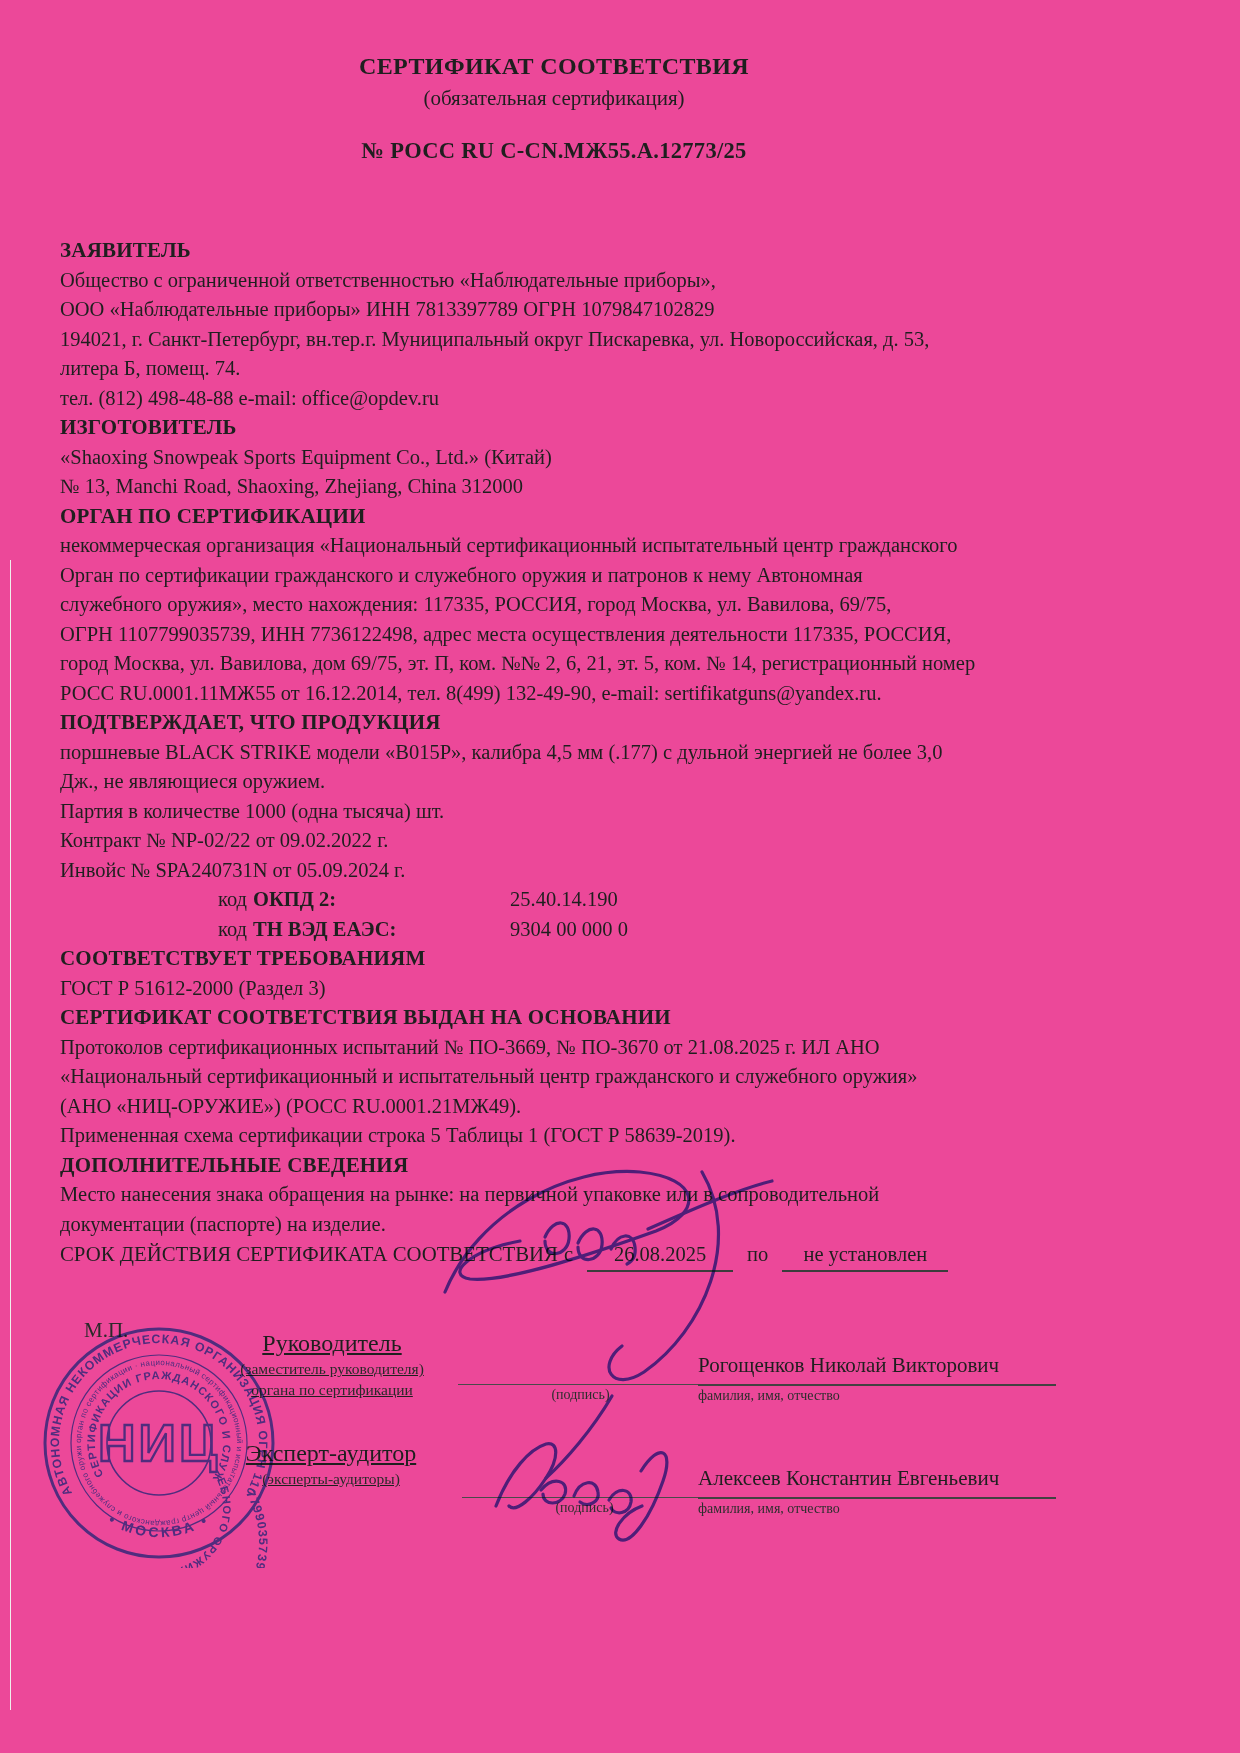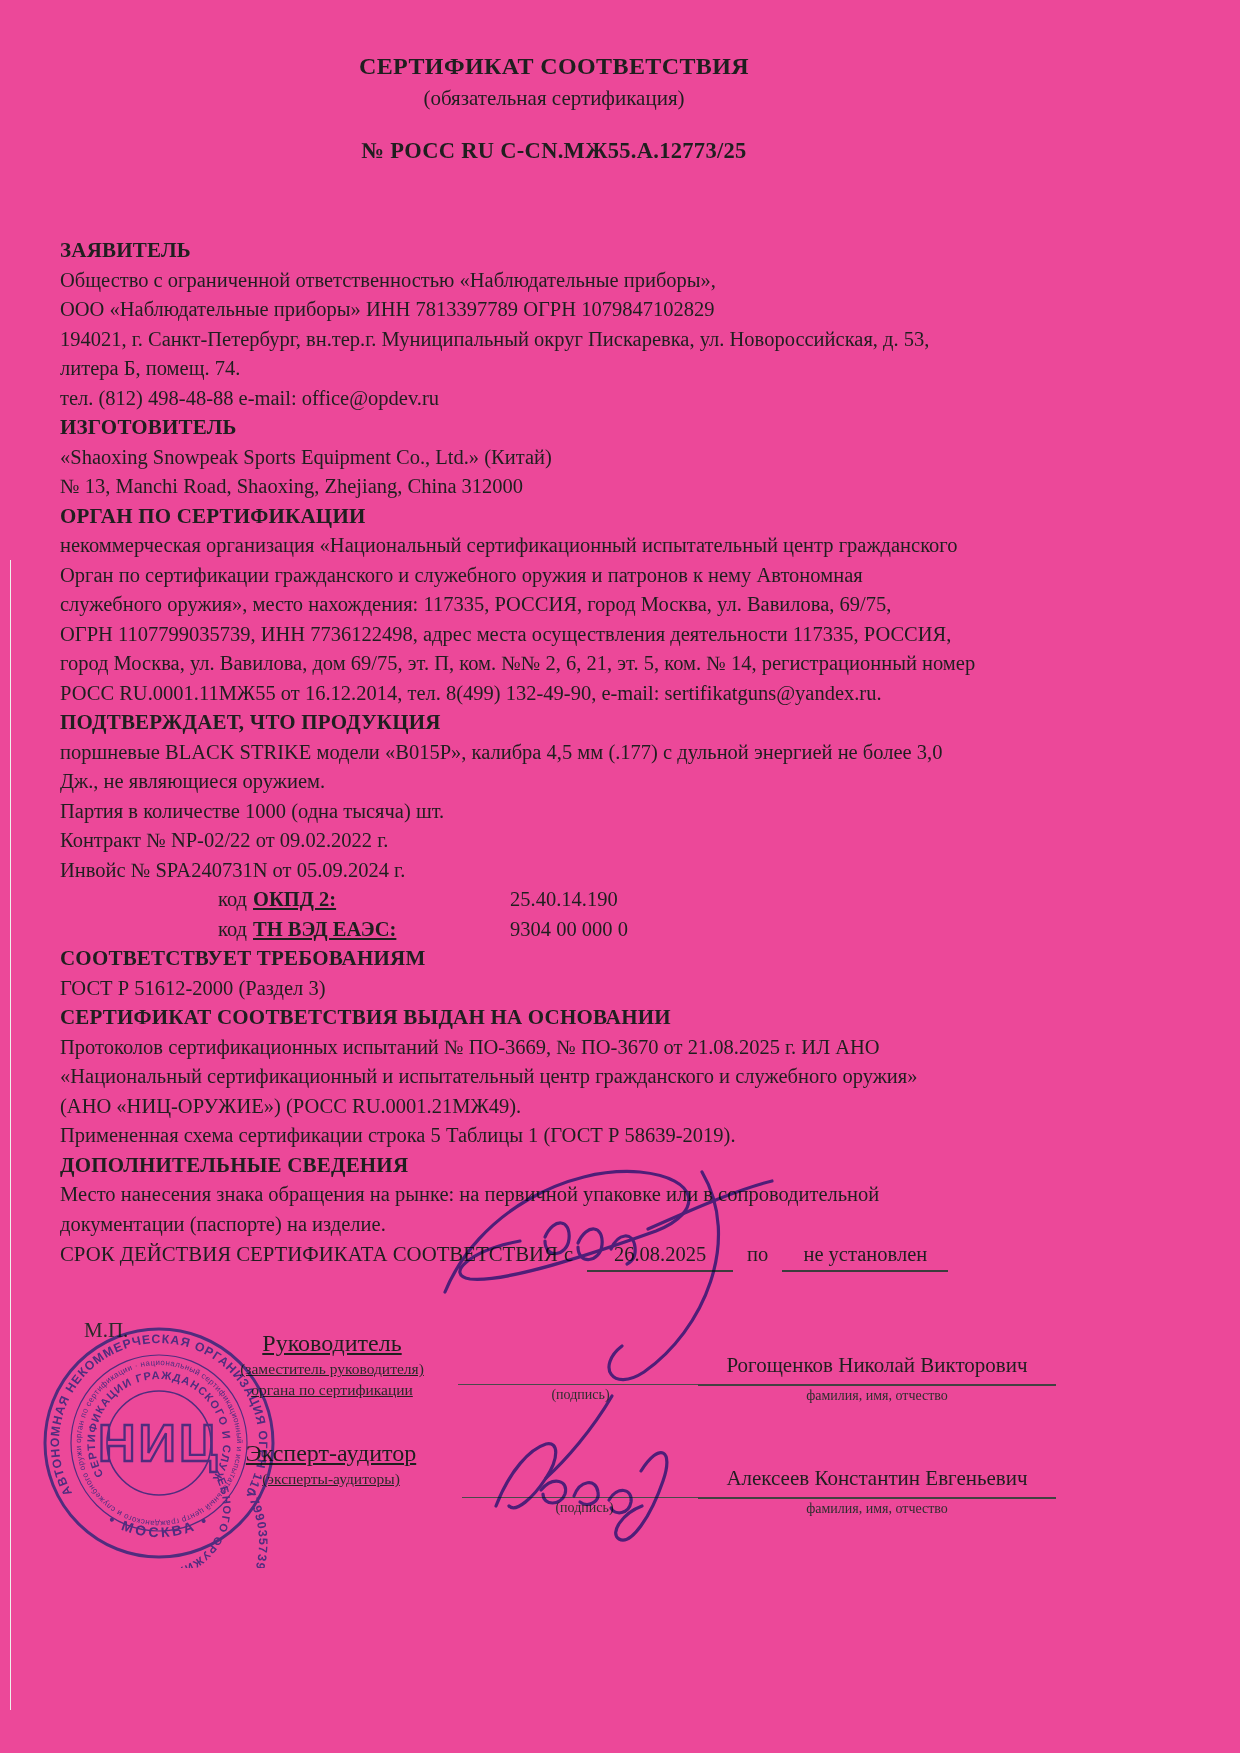--- a/index.html
+++ b/index.html
@@ -13,42 +13,42 @@
   .doc-title   { position:absolute; left:0; top:53px;  width:1108px; text-align:center; font-size:24px; font-weight:bold; letter-spacing:.4px; }
   .doc-subtitle{ position:absolute; left:0; top:86px;  width:1108px; text-align:center; font-size:21px; }
   .doc-number  { position:absolute; left:0; top:138px; width:1108px; text-align:center; font-size:22.5px; font-weight:bold; letter-spacing:.3px; }
 
   .body-flow { position:absolute; left:60px; top:236px; width:1110px; font-size:20.5px; line-height:29.5px; }
   .h { font-weight:bold; font-size:21px; letter-spacing:.2px; }
   .t { white-space:nowrap; }
 
   .code-row { padding-left:158px; }
   .code-label { display:inline-block; width:292px; }
-  .code-label b { margin-left:6px;text-decoration:underline; }
+  .code-label b { margin-left:6px; }
 
   .validity-row .vh { font-weight:normal; font-size:20.8px; }
   .vu { display:inline-block; min-width:146px; text-align:center; border-bottom:2px solid #3c3c3c; margin:0 8px 0 14px; }
   .vu2 { min-width:166px; }
   .vl { margin-left:6px; }
 
   
   .mp { position:absolute; left:84px; top:1318px; font-size:21px; color:#2a2a2a; }
   .role-block { position:absolute; text-align:center;text-decoration:underline; }
   .role-main  { font-size:24px; line-height:30px; }
   .role-sub   { font-size:15.5px; line-height:21px; color:#2a2a2a; }
   .role-head   { left:212px; top:1328px; width:240px; }
   .role-expert { left:206px; top:1438px; width:250px; }
 
   .sig-block { position:absolute; width:245px; text-align:center; }
   .sig-line  { border-top:1.8px solid #4a4a4a; height:0; }
   .sig-label { font-size:14px; color:#2e2e2e; line-height:19px; }
   .sig-1 { left:458px; top:1384px; }
   .sig-2 { left:462px; top:1497px; }
 
-  .name-block { position:absolute; width:358px; text-align:center; }
+  .name-block { position:absolute; width:358px; }
   .name-text  { font-size:21px; line-height:27px; border-bottom:2px solid #424242; padding-bottom:5px; }
   .name-label { font-size:14px; color:#2e2e2e; line-height:19px; }
   .name-1 { left:698px; top:1352px; }
   .name-2 { left:698px; top:1465px; }
 
   .stamp-svg { position:absolute; left:34px; top:1318px; mix-blend-mode:multiply; opacity:.88; }
   .ink-svg   { position:absolute; left:0; top:0; pointer-events:none; mix-blend-mode:multiply; opacity:.9; }
 </style>
 </head>
 <body>

